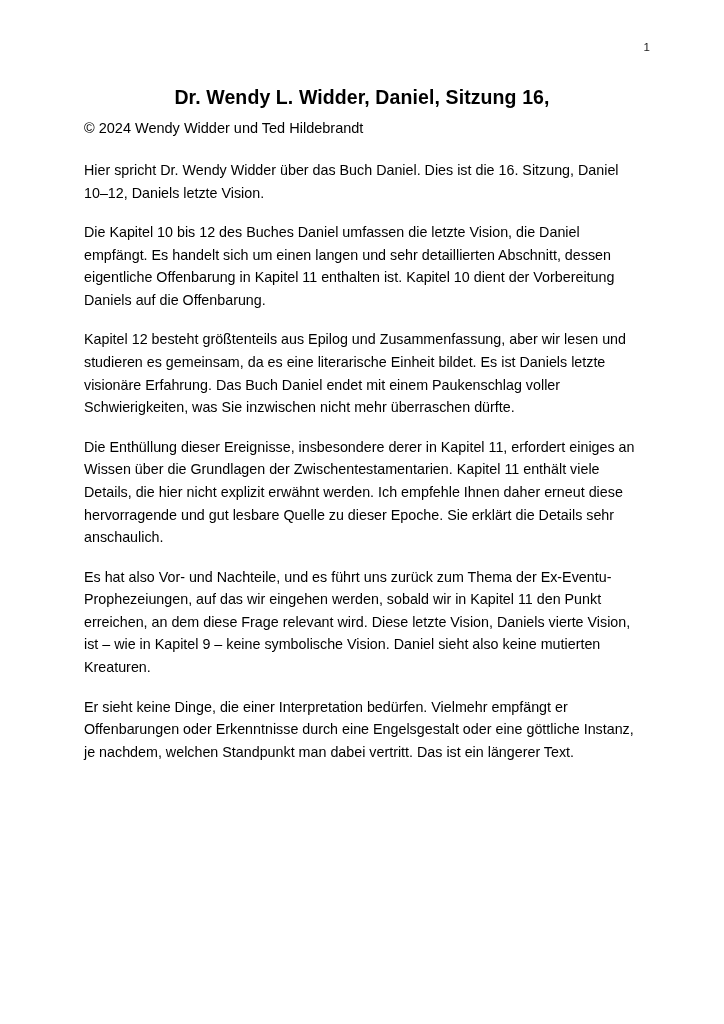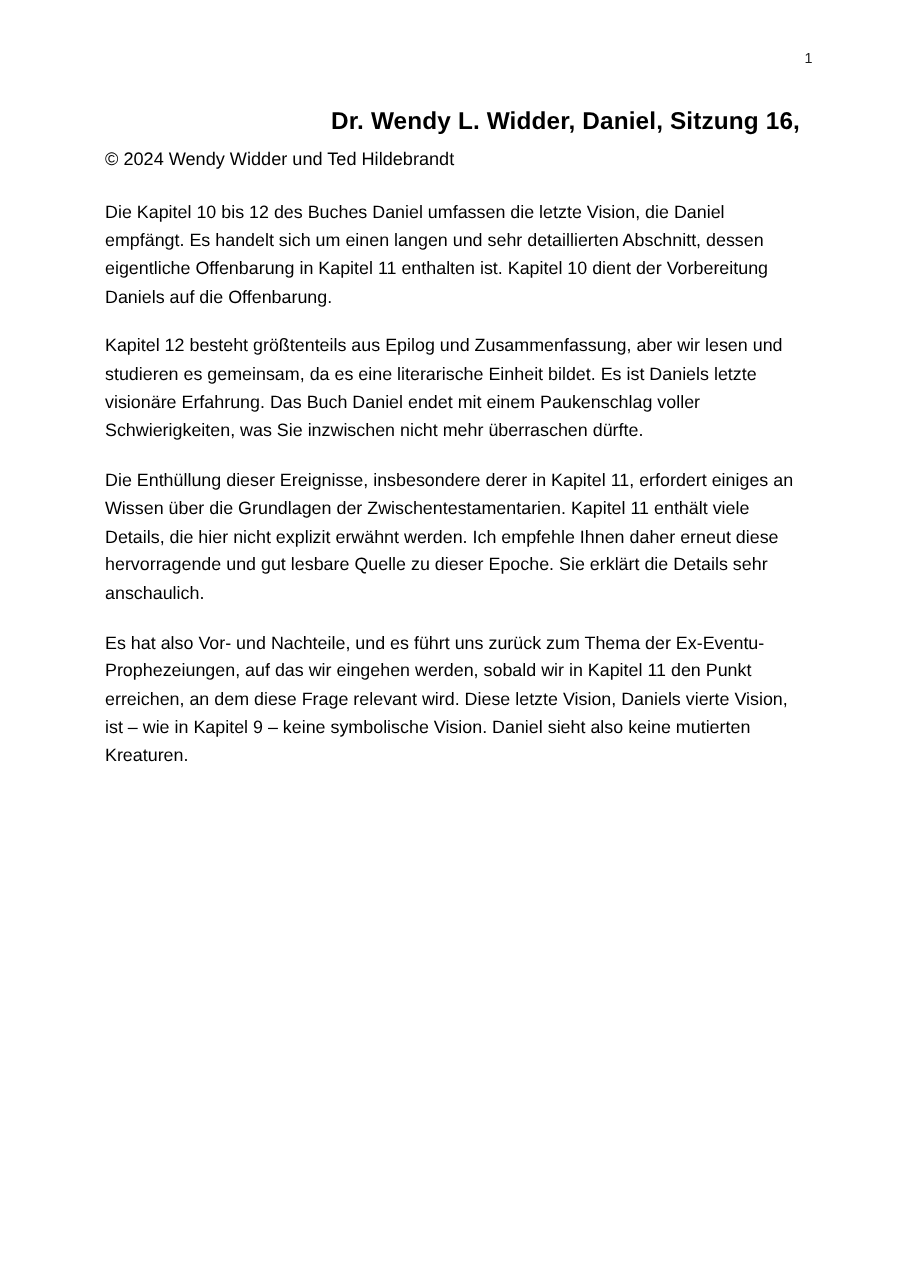--- a/index.html
+++ b/index.html
@@ -26,21 +26,21 @@
     color: #1a1a1a;
     line-height: 1;
   }
   .content {
     position: absolute;
     top: 84px;
     left: 84px;
     right: 84px;
   }
   .doc-title {
-    text-align: right;
+    text-align: center;
     font-size: 19.5px;
     font-weight: bold;
     line-height: 1.42;
     margin: 0;
     letter-spacing: 0.1px;
   }
   .doc-title .line2 {
     display: block;
   }
   .copyright {
@@ -71,20 +71,22 @@
 
   <div class="content">
 
     <h1 class="doc-title">
       <span>Dr. Wendy L. Widder, Daniel, Sitzung 16,</span>
     </h1>
 
     <div class="copyright">© 2024 Wendy Widder und Ted Hildebrandt</div>
 
     <div class="body-text">
+      <p>Hier spricht Dr. Wendy Widder über das Buch Daniel. Dies ist die 16. Sitzung, Daniel 10–12, Daniels letzte Vision.</p>
       <p>Die Kapitel 10 bis 12 des Buches Daniel umfassen die letzte Vision, die Daniel empfängt. Es handelt sich um einen langen und sehr detaillierten Abschnitt, dessen eigentliche Offenbarung in Kapitel 11 enthalten ist. Kapitel 10 dient der Vorbereitung Daniels auf die Offenbarung.</p>
       <p>Kapitel 12 besteht größtenteils aus Epilog und Zusammenfassung, aber wir lesen und studieren es gemeinsam, da es eine literarische Einheit bildet. Es ist Daniels letzte visionäre Erfahrung. Das Buch Daniel endet mit einem Paukenschlag voller Schwierigkeiten, was Sie inzwischen nicht mehr überraschen dürfte.</p>
       <p>Die Enthüllung dieser Ereignisse, insbesondere derer in Kapitel 11, erfordert einiges an Wissen über die Grundlagen der Zwischentestamentarien. Kapitel 11 enthält viele Details, die hier nicht explizit erwähnt werden. Ich empfehle Ihnen daher erneut diese hervorragende und gut lesbare Quelle zu dieser Epoche. Sie erklärt die Details sehr anschaulich.</p>
       <p>Es hat also Vor- und Nachteile, und es führt uns zurück zum Thema der Ex-Eventu-Prophezeiungen, auf das wir eingehen werden, sobald wir in Kapitel 11 den Punkt erreichen, an dem diese Frage relevant wird. Diese letzte Vision, Daniels vierte Vision, ist – wie in Kapitel 9 – keine symbolische Vision. Daniel sieht also keine mutierten Kreaturen.</p>
+      <p>Er sieht keine Dinge, die einer Interpretation bedürfen. Vielmehr empfängt er Offenbarungen oder Erkenntnisse durch eine Engelsgestalt oder eine göttliche Instanz, je nachdem, welchen Standpunkt man dabei vertritt. Das ist ein längerer Text.</p>
     </div>
 
   </div>
 </div>
 
 </body></html>

